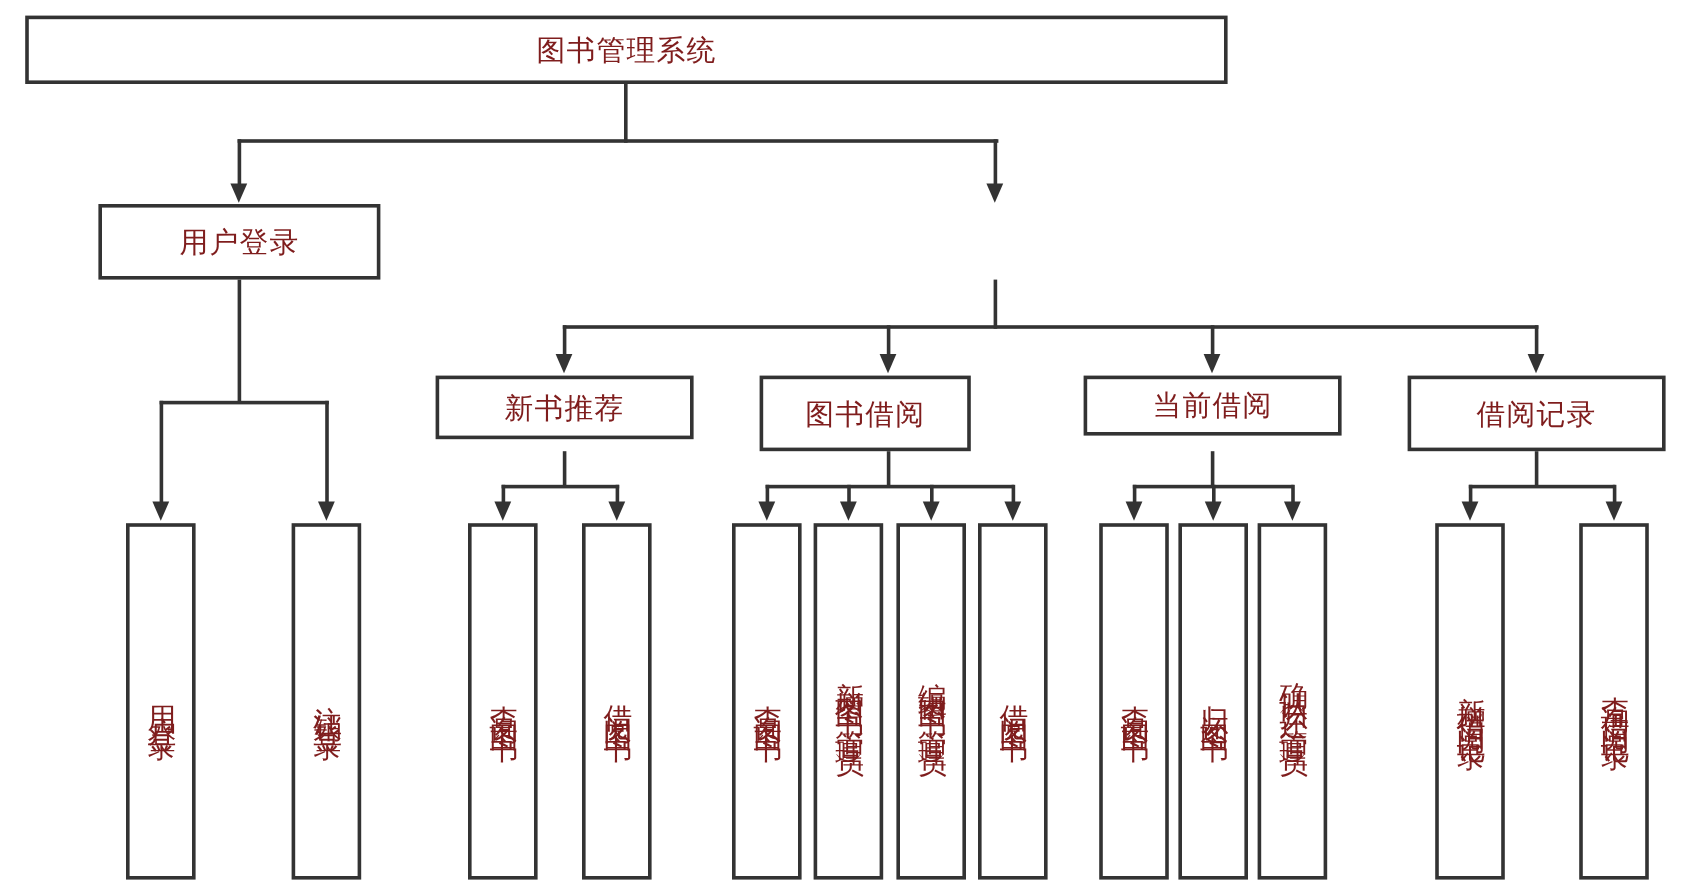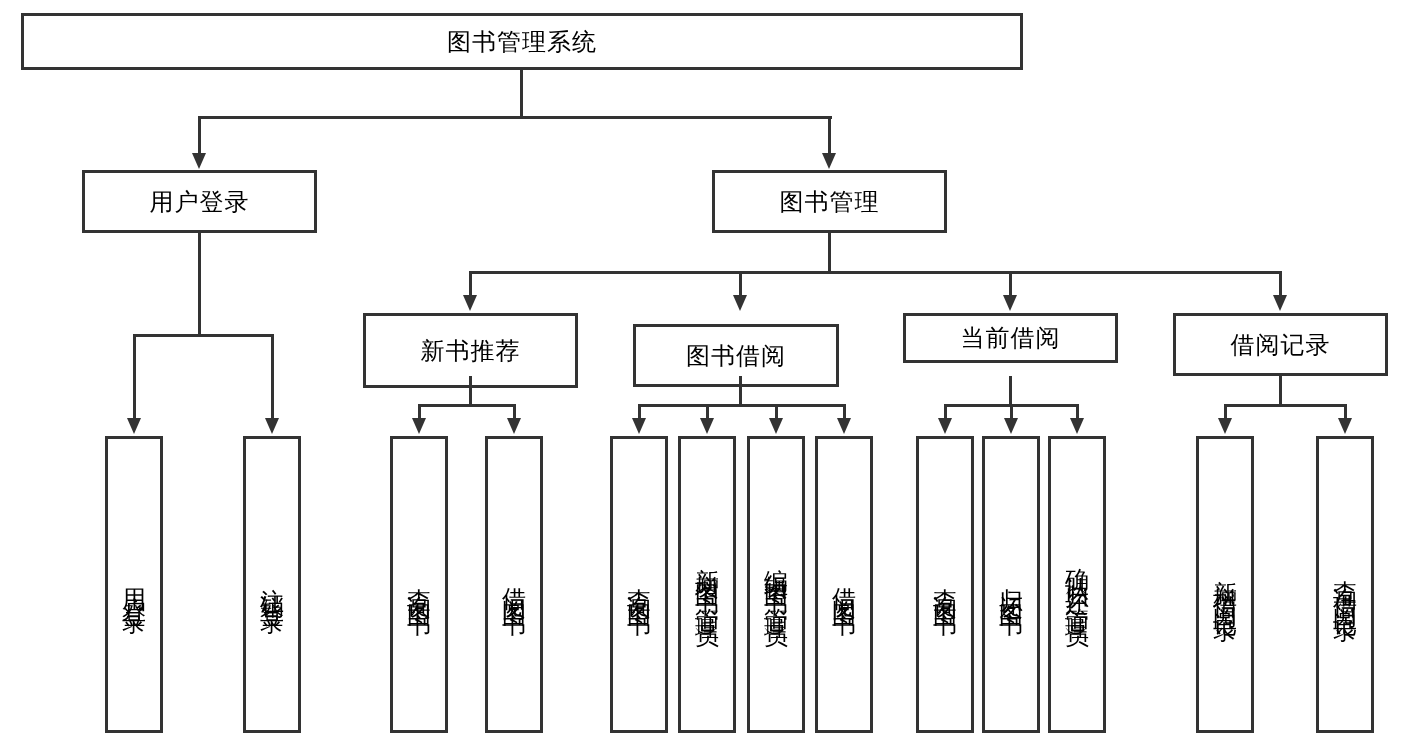--- a/index.html
+++ b/index.html
@@ -14,21 +14,21 @@
   .box{
     position:absolute;
     box-sizing:border-box;
     border:3px solid #333333;
     background:#ffffff;
     display:flex;
     align-items:center;
     justify-content:center;
     font-size:24px;
     letter-spacing:1px;
-    color:#000000;
+    color:#7f1d1d;
   }
   .leaf{
     writing-mode:vertical-rl;
     text-orientation:mixed;
     letter-spacing:8px;
     font-size:24px;
     line-height:1;
     text-align:center;
   }
   .vline{position:absolute;width:3px;background:#333333;}
@@ -60,46 +60,43 @@
   <div class="vline" style="left:520px;top:70px;height:49px;"></div>
   <div class="hline" style="left:198px;top:116px;width:634px;"></div>
   <div class="vline" style="left:198px;top:116px;height:38px;"></div>
   <div class="arr" style="left:192px;top:153px;"></div>
   <div class="vline" style="left:828px;top:116px;height:38px;"></div>
   <div class="arr" style="left:822px;top:153px;"></div>
 
   <div class="box" style="left:82px;top:170px;width:235px;height:63px;">
     <span>用户登录</span>
   </div>
-  <div class="box" style="left:712px;top:170px;width:235px;height:63px;">
-    <span>图书管理</span>
-  </div>
 
   <div class="vline" style="left:198px;top:233px;height:103px;"></div>
   <div class="hline" style="left:133px;top:334px;width:141px;"></div>
   <div class="vline" style="left:133px;top:334px;height:86px;"></div>
   <div class="arr" style="left:127px;top:418px;"></div>
   <div class="vline" style="left:271px;top:334px;height:86px;"></div>
   <div class="arr" style="left:265px;top:418px;"></div>
 
   <div class="vline" style="left:828px;top:233px;height:41px;"></div>
   <div class="hline" style="left:469px;top:271px;width:813px;"></div>
   <div class="vline" style="left:469px;top:271px;height:26px;"></div>
   <div class="arr" style="left:463px;top:295px;"></div>
   <div class="vline" style="left:739px;top:271px;height:26px;"></div>
   <div class="arr" style="left:733px;top:295px;"></div>
   <div class="vline" style="left:1009px;top:271px;height:26px;"></div>
   <div class="arr" style="left:1003px;top:295px;"></div>
   <div class="vline" style="left:1279px;top:271px;height:26px;"></div>
   <div class="arr" style="left:1273px;top:295px;"></div>
 
-  <div class="box" style="left:363px;top:313px;width:215px;height:75px;font-family:Liberation Mono, monospace;">
+  <div class="box" style="left:363px;top:313px;width:215px;height:53px;font-family:Liberation Mono, monospace;">
     <span>新书推荐</span>
   </div>
-  <div class="box" style="left:633px;top:324px;width:206px;height:63px;">
+  <div class="box" style="left:633px;top:313px;width:176px;height:63px;">
     <span>图书借阅</span>
   </div>
   <div class="box" style="left:903px;top:313px;width:215px;height:50px;">
     <span>当前借阅</span>
   </div>
   <div class="box" style="left:1173px;top:313px;width:215px;height:63px;">
     <span>借阅记录</span>
   </div>
 
   <div class="vline" style="left:469px;top:376px;height:30px;"></div>

